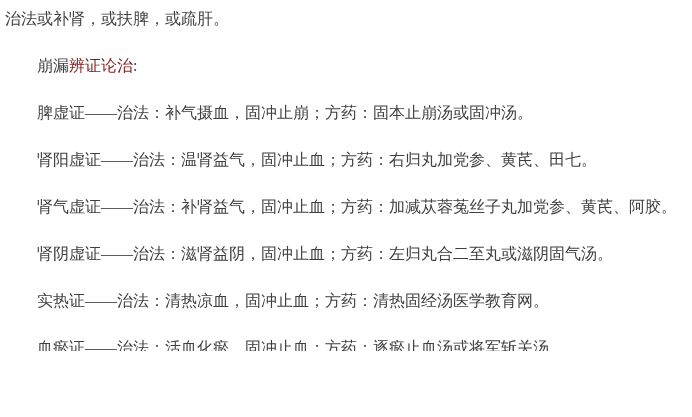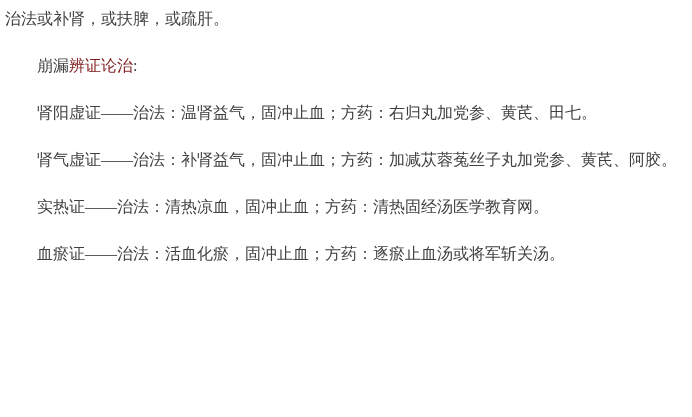--- a/index.html
+++ b/index.html
@@ -35,24 +35,26 @@
 </style>
 </head>
 <body>
 
 <div class="doc">
 
   <p>治法或补肾，或扶脾，或疏肝。</p>
 
   <p class="indent"><span>崩漏</span><a class="inline-link" href="#">辨证论治</a><span>:</span></p>
 
+  <p class="indent">脾虚证——治法：补气摄血，固冲止崩；方药：固本止崩汤或固冲汤。</p>
 
   <p class="indent">肾阳虚证——治法：温肾益气，固冲止血；方药：右归丸加党参、黄芪、田七。</p>
 
   <p class="indent">肾气虚证——治法：补肾益气，固冲止血；方药：加减苁蓉菟丝子丸加党参、黄芪、阿胶。</p>
 
+  <p class="indent">肾阴虚证——治法：滋肾益阴，固冲止血；方药：左归丸合二至丸或滋阴固气汤。</p>
 
 
   <p class="indent">实热证——治法：清热凉血，固冲止血；方药：清热固经汤医学教育网。</p>
 
   <p class="indent">血瘀证——治法：活血化瘀，固冲止血；方药：逐瘀止血汤或将军斩关汤。</p>
 
 </div>
 
 </body></html>

